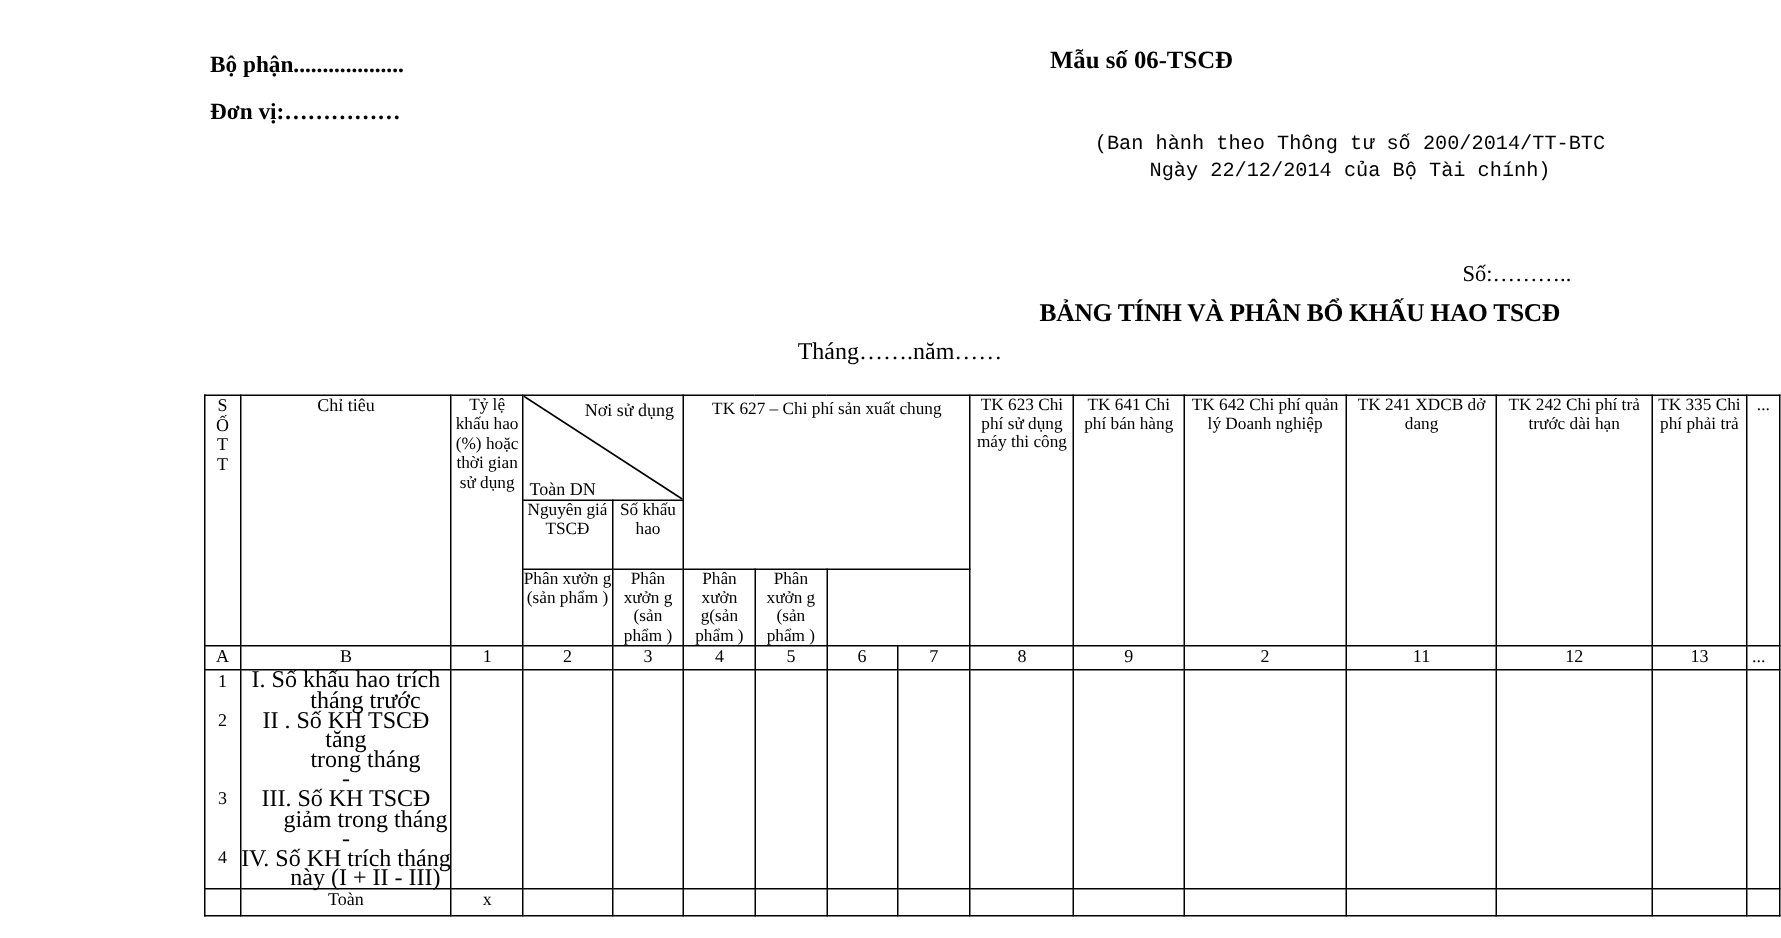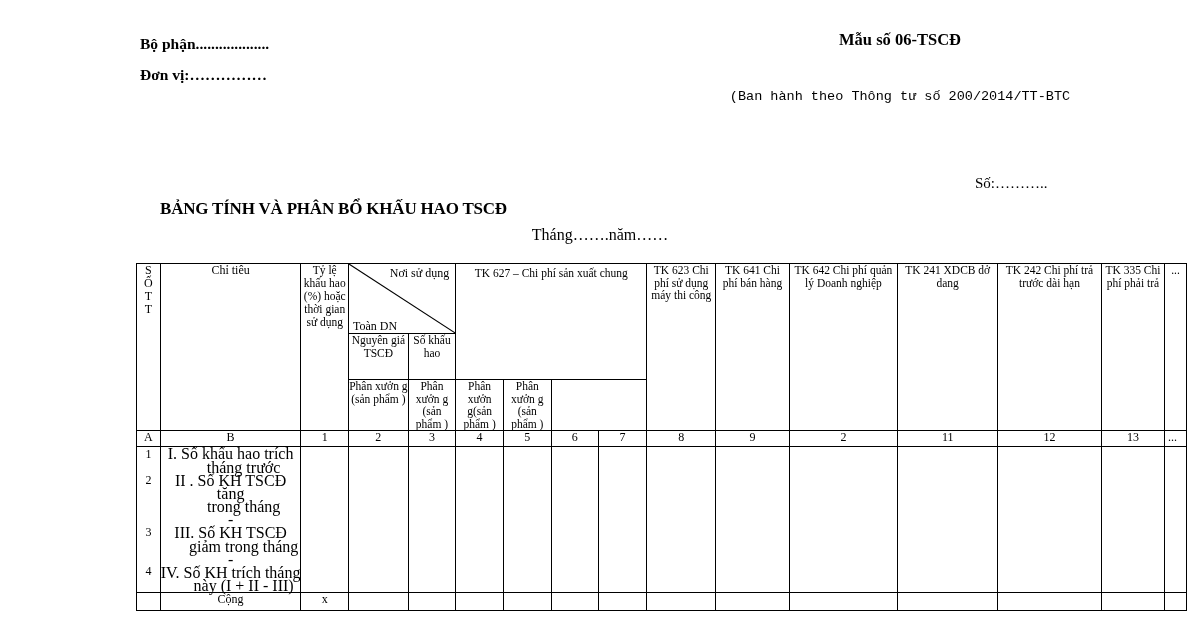--- a/index.html
+++ b/index.html
@@ -4,29 +4,29 @@
 <style>
   html,body{margin:0;padding:0;background:#fff;}
   body{
     width:1187px;height:625px;position:relative;
     font-family:"Liberation Serif","DejaVu Serif",serif;
     color:#000;overflow:hidden;
   }
   .unit-block{position:absolute;left:140px;top:28px;font-weight:bold;font-size:15.5px;line-height:31px;}
   .unit-block div{white-space:nowrap;}
 
-  .form-code{position:absolute;left:700px;top:30px;width:400px;text-align:center;
+  .form-code{position:absolute;left:700px;top:30px;width:400px;text-align:left;
     font-weight:bold;font-size:16.5px;white-space:nowrap;}
   .form-issue{position:absolute;left:700px;top:88px;width:400px;text-align:center;
     font-size:13.5px;line-height:18px;}
   .form-issue div{white-space:nowrap;font-family:Liberation Mono, monospace;}
 
   .so-line{position:absolute;left:975px;top:175px;font-size:15px;white-space:nowrap;}
 
-  .doc-title{position:absolute;left:160px;top:199px;width:880px;text-align:left;
+  .doc-title{position:absolute;left:160px;top:199px;width:880px;text-align:right;
     font-weight:bold;font-size:17px;letter-spacing:-0.2px;white-space:nowrap;}
   .doc-sub{position:absolute;left:160px;top:226px;width:880px;text-align:center;
     font-size:16px;white-space:nowrap;}
 
   
   .tbl-wrap{position:absolute;left:136px;top:263px;}
   table.main{border-collapse:collapse;table-layout:fixed;font-size:11px;line-height:12.4px;}
   table.main td{border:1px solid #000;padding:0;vertical-align:top;text-align:center;}
   .hcell{padding:2px 1px 0 1px;}
   .mid{vertical-align:middle;}
@@ -65,20 +65,21 @@
 
 <div class="unit-block">
   <div>Bộ phận...................</div>
   <div>Đơn vị:……………</div>
 </div>
 
 <div class="form-code">Mẫu số 06-TSCĐ</div>
 
 <div class="form-issue">
   <div>(Ban hành theo Thông tư số 200/2014/TT-BTC</div>
+  <div>Ngày 22/12/2014 của Bộ Tài chính)</div>
 </div>
 
 <div class="so-line">Số:………..</div>
 
 <div class="doc-title">BẢNG TÍNH VÀ PHÂN BỔ KHẤU HAO TSCĐ</div>
 <div class="doc-sub">Tháng…….năm……</div>
 
 <div class="tbl-wrap">
 <table class="main">
   <colgroup>
@@ -205,21 +206,21 @@
     <td></td>
     <td></td>
     <td></td>
     <td></td>
     <td></td>
     <td></td>
   </tr>
 
   <tr class="congrow">
     <td></td>
-    <td class="cong-label">Cộng</td>
+    <td class="cong-label">Toàn</td>
     <td>x</td>
     <td></td>
     <td></td>
     <td></td>
     <td></td>
     <td></td>
     <td></td>
     <td></td>
     <td></td>
     <td></td>

